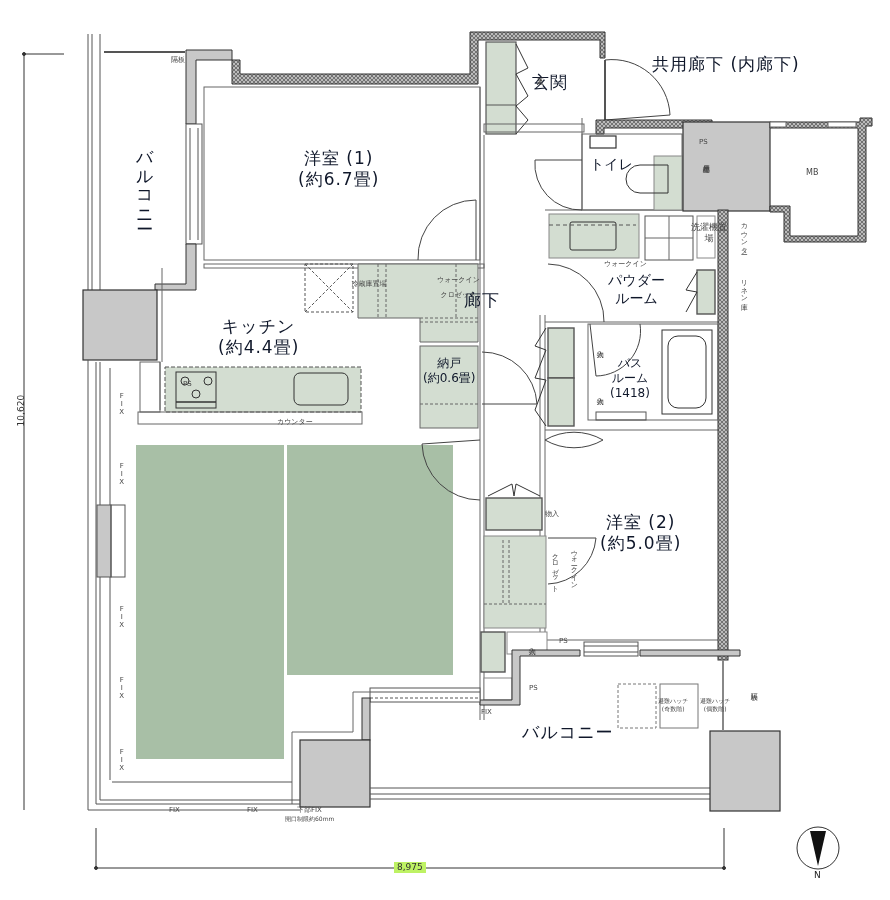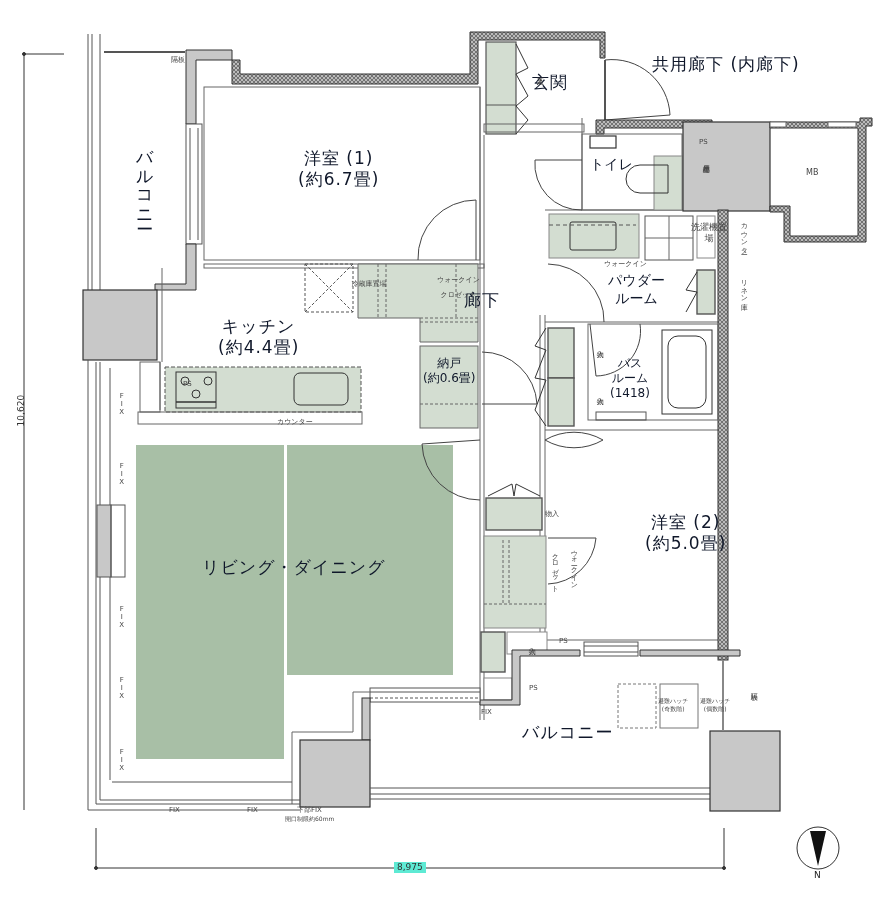--- a/index.html
+++ b/index.html
@@ -203,30 +203,29 @@
   <g>
     <circle cx="818" cy="848" r="21" fill="#fff" stroke="#333"></circle>
     <path d="M810,831 L826,831 L818,866 Z" fill="#111"></path>
   </g>
 </svg>
 
 <div class="lbl room-big" style="left:298px;top:148px;">
   <div>洋室 (1)</div>
   <div>(約6.7畳)</div>
 </div>
-<div class="lbl room-big" style="left:600px;top:512px;margin-left:45px;">
+<div class="lbl room-big" style="left:600px;top:512px;">
   <div>洋室 (2)</div>
   <div>(約5.0畳)</div>
 </div>
 <div class="lbl room-big" style="left:218px;top:316px;">
   <div>キッチン</div>
   <div>(約4.4畳)</div>
 </div>
 <div class="lbl room-big" style="left:202px;top:557px;">
-  <div>リビング・ダイニング</div>
 </div>
 <div class="lbl room-mid" style="left:423px;top:356px;font-size:12px;">
   <div>納戸</div>
   <div>(約0.6畳)</div>
 </div>
 <div class="lbl room-big" style="left:532px;top:72px;">玄関</div>
 <div class="lbl room-big" style="left:464px;top:290px;">廊下</div>
 <div class="lbl room-mid" style="left:590px;top:156px;">トイレ</div>
 <div class="lbl room-mid" style="left:608px;top:272px;">
   <div>パウダー</div>
@@ -280,15 +279,15 @@
 <div class="lbl tiny vert" style="left:78px;top:605px;">FIX</div>
 <div class="lbl tiny vert" style="left:78px;top:676px;">FIX</div>
 <div class="lbl tiny vert" style="left:78px;top:748px;">FIX</div>
 <div class="lbl tiny" style="left:130px;top:806px;">FIX</div>
 <div class="lbl tiny" style="left:208px;top:806px;">FIX</div>
 <div class="lbl tiny" style="left:442px;top:708px;">FIX</div>
 <div class="lbl tiny" style="left:258px;top:806px;">下部FIX</div>
 <div class="lbl tiny" style="left:246px;top:815px;font-size:6px;">開口制限約60mm</div>
 
 <div class="lbl dim" style="left:6px;top:405px;transform:rotate(-90deg);transform-origin:center;">10,620</div>
-<div class="lbl dim" style="left:394px;top:862px;background:#5eead4;padding:0 3px;text-align:center;">8,975</div>
+<div class="lbl dim" style="left:394px;top:862px;background:#bef264;padding:0 3px;text-align:center;">8,975</div>
 
 <div class="lbl small" style="left:814px;top:870px;font-size:9px;color:#222;">N</div>
 
 </body></html>

